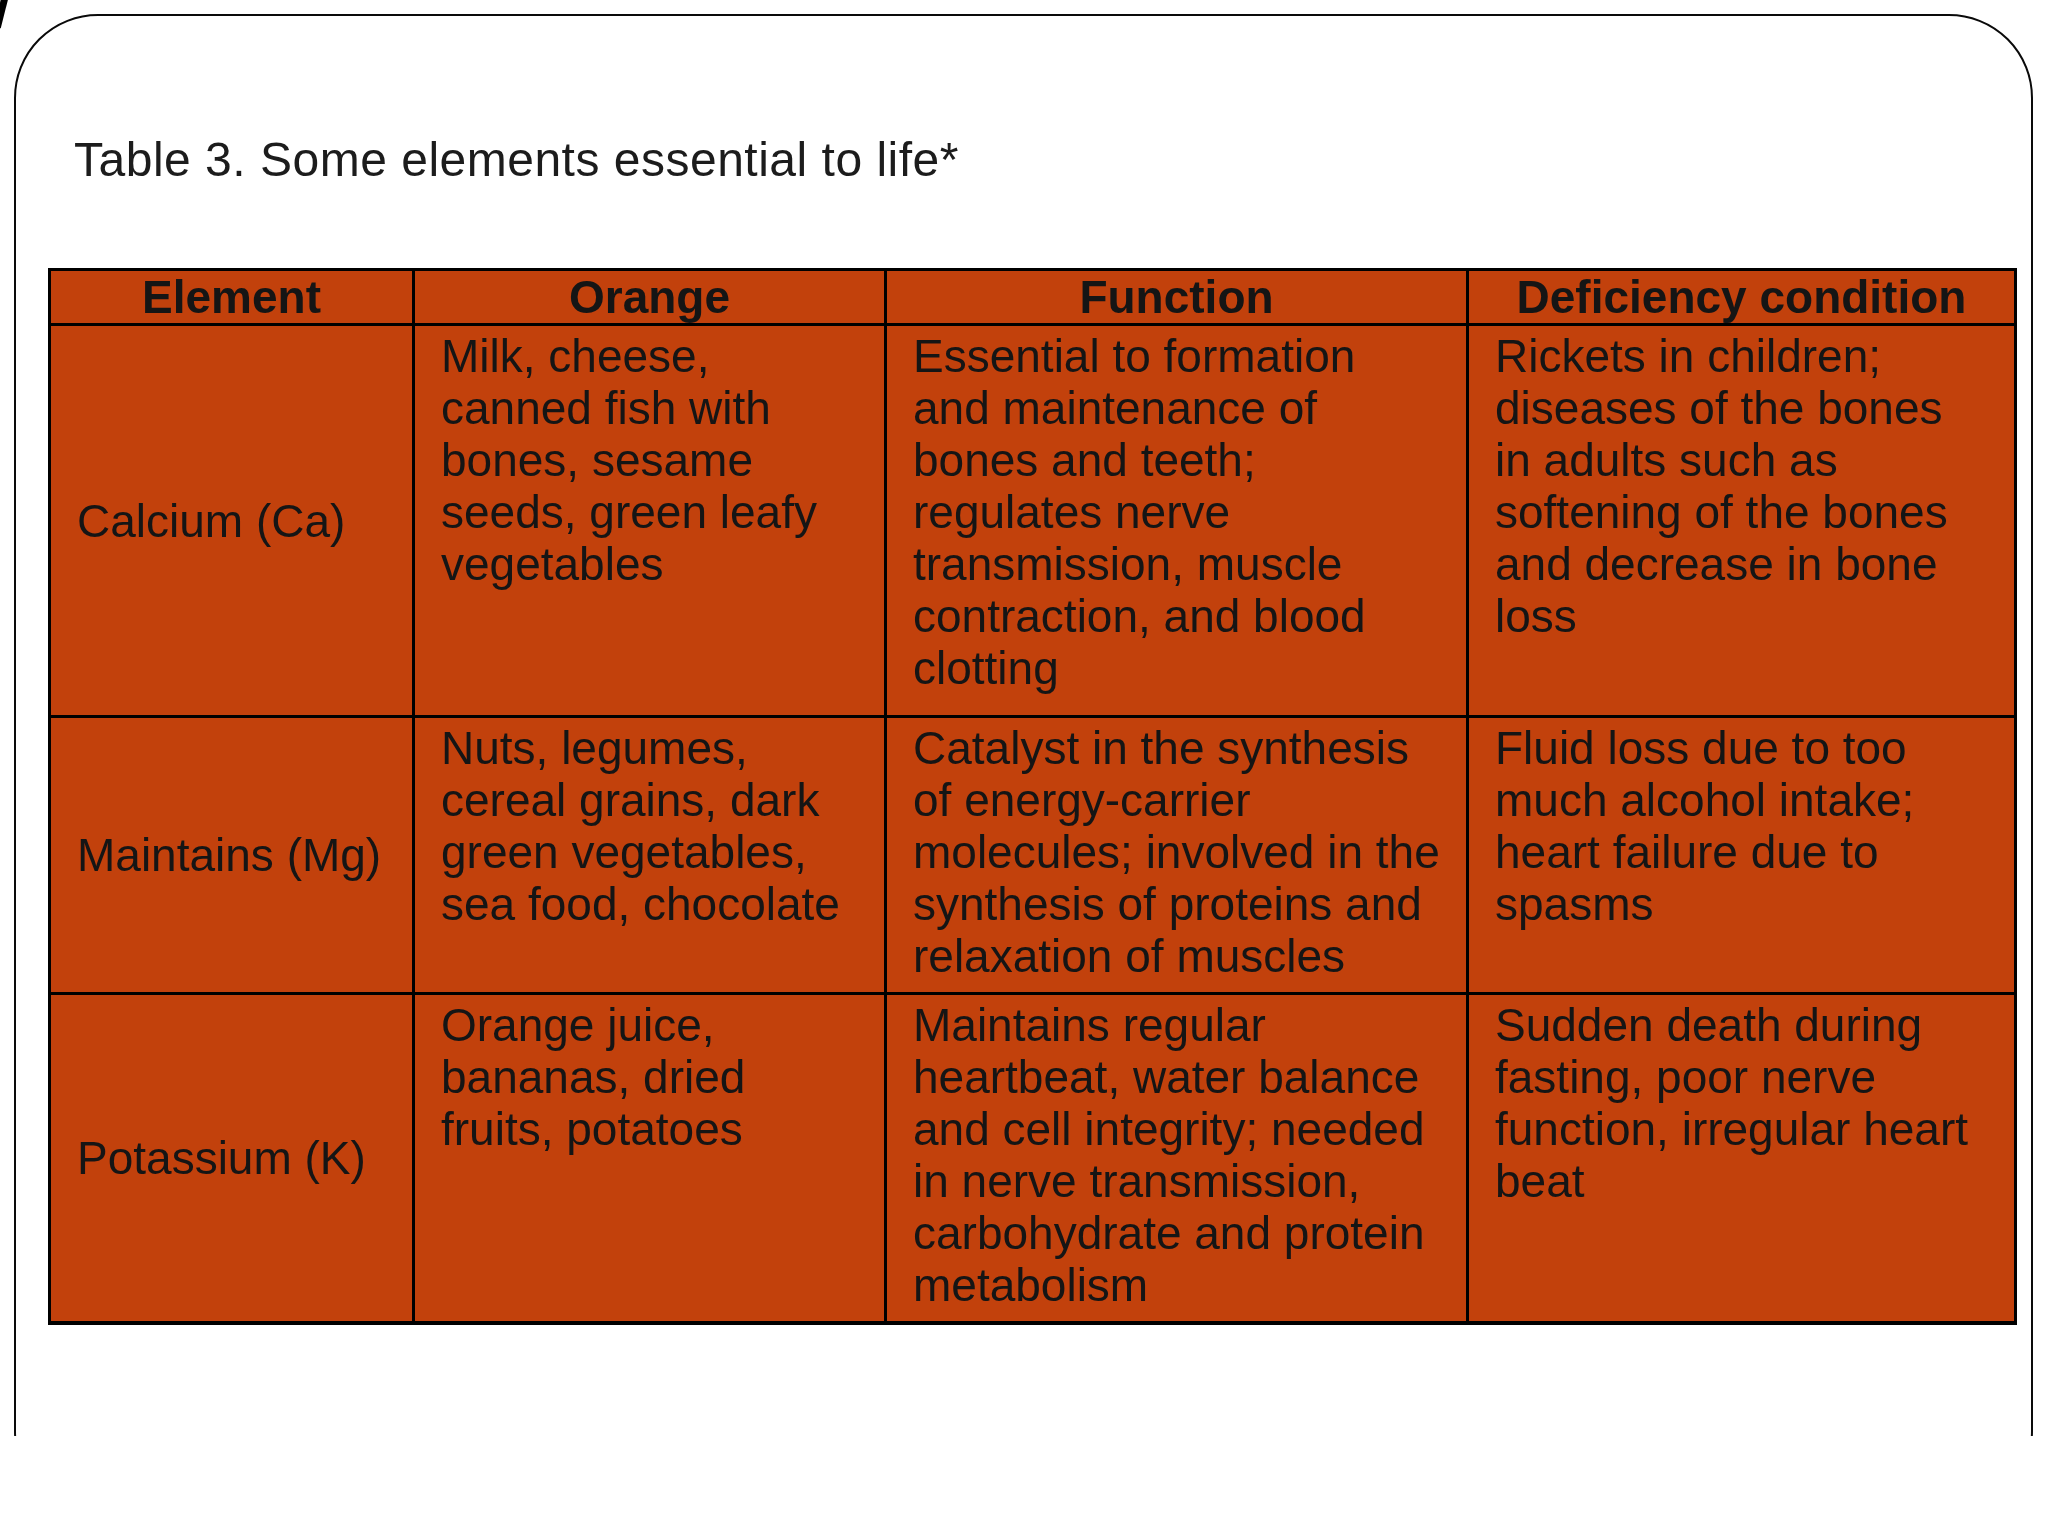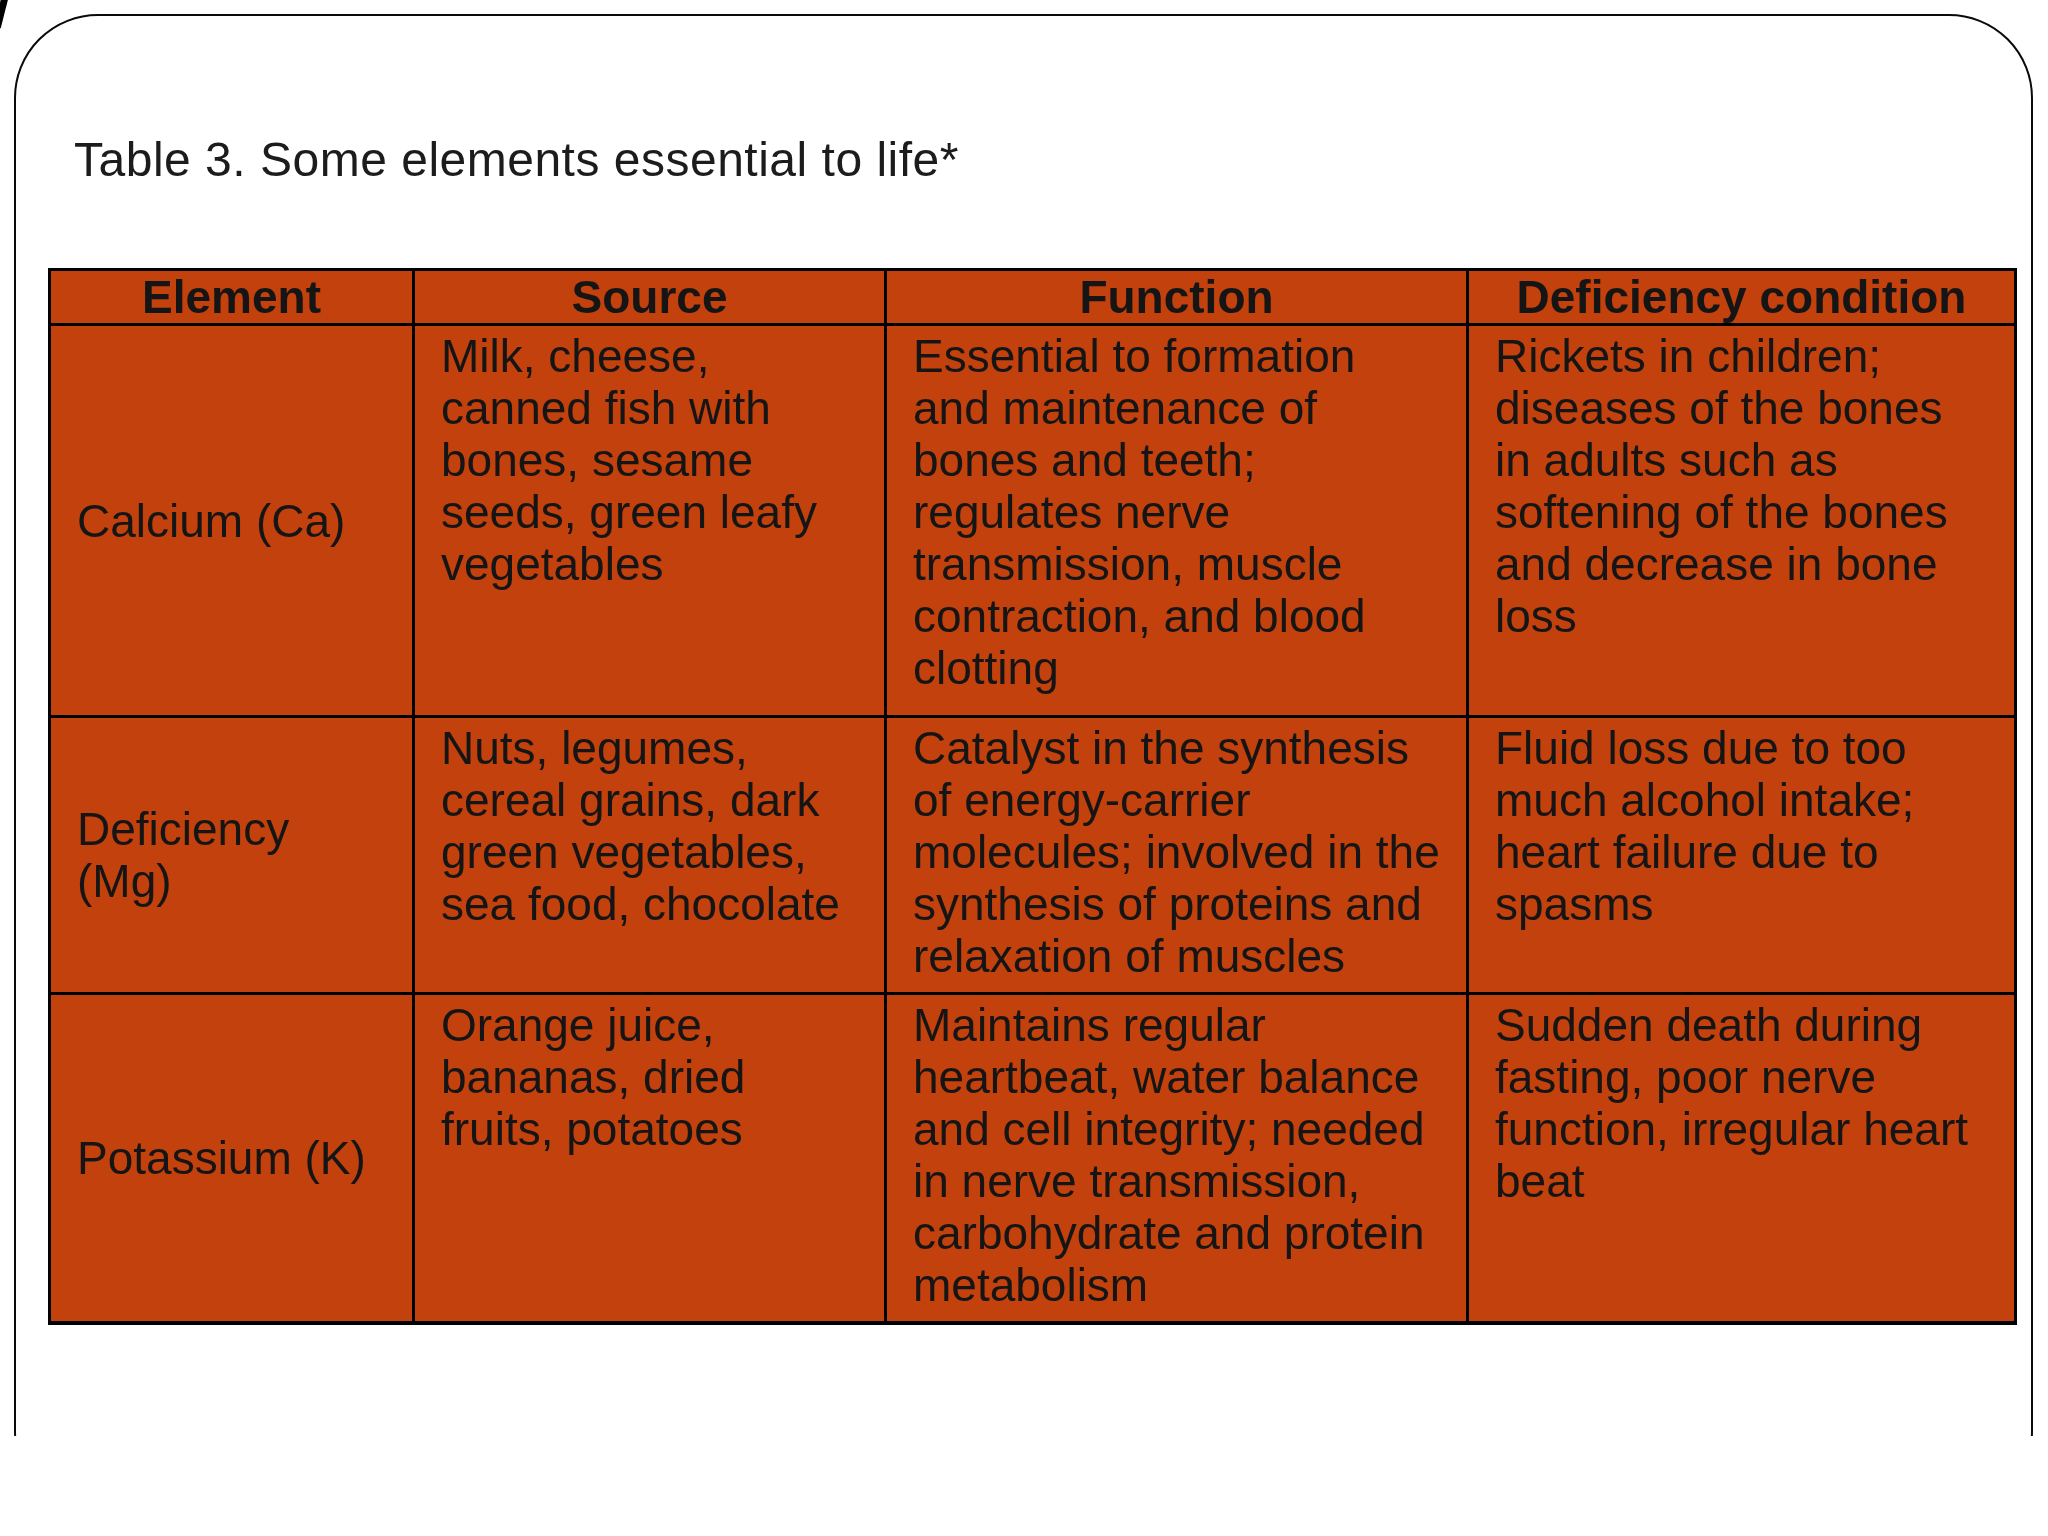--- a/index.html
+++ b/index.html
@@ -62,36 +62,36 @@
   <table class="minerals">
     <colgroup>
       <col style="width:364px">
       <col style="width:472px">
       <col style="width:582px">
       <col style="width:548px">
     </colgroup>
     <thead>
       <tr>
         <th class="hdr">Element</th>
-        <th class="hdr">Source</th>
+        <th class="hdr">Orange</th>
         <th class="hdr">Function</th>
         <th class="hdr">Deficiency condition</th>
       </tr>
     </thead>
     <tbody>
 
       <tr class="row-ca">
         <td class="el">Calcium (Ca)</td>
         <td class="txt">Milk, cheese, canned fish with bones, sesame seeds, green leafy vegetables</td>
         <td class="txt">Essential to formation and maintenance of bones and teeth; regulates nerve transmission, muscle contraction, and blood clotting</td>
         <td class="txt">Rickets in children; diseases of the bones in adults such as softening of the bones and decrease in bone loss</td>
       </tr>
 
       <tr class="row-mg">
-        <td class="el">Deficiency (Mg)</td>
+        <td class="el">Maintains (Mg)</td>
         <td class="txt">Nuts, legumes, cereal grains, dark green vegetables, sea food, chocolate</td>
         <td class="txt">Catalyst in the synthesis of energy-carrier molecules; involved in the synthesis of proteins and relaxation of muscles</td>
         <td class="txt">Fluid loss due to too much alcohol intake; heart failure due to spasms</td>
       </tr>
 
       <tr class="row-k">
         <td class="el">Potassium (K)</td>
         <td class="txt">Orange juice, bananas, dried fruits, potatoes</td>
         <td class="txt">Maintains regular heartbeat, water balance and cell integrity; needed in nerve transmission, carbohydrate and protein metabolism</td>
         <td class="txt">Sudden death during fasting, poor nerve function, irregular heart beat</td>

